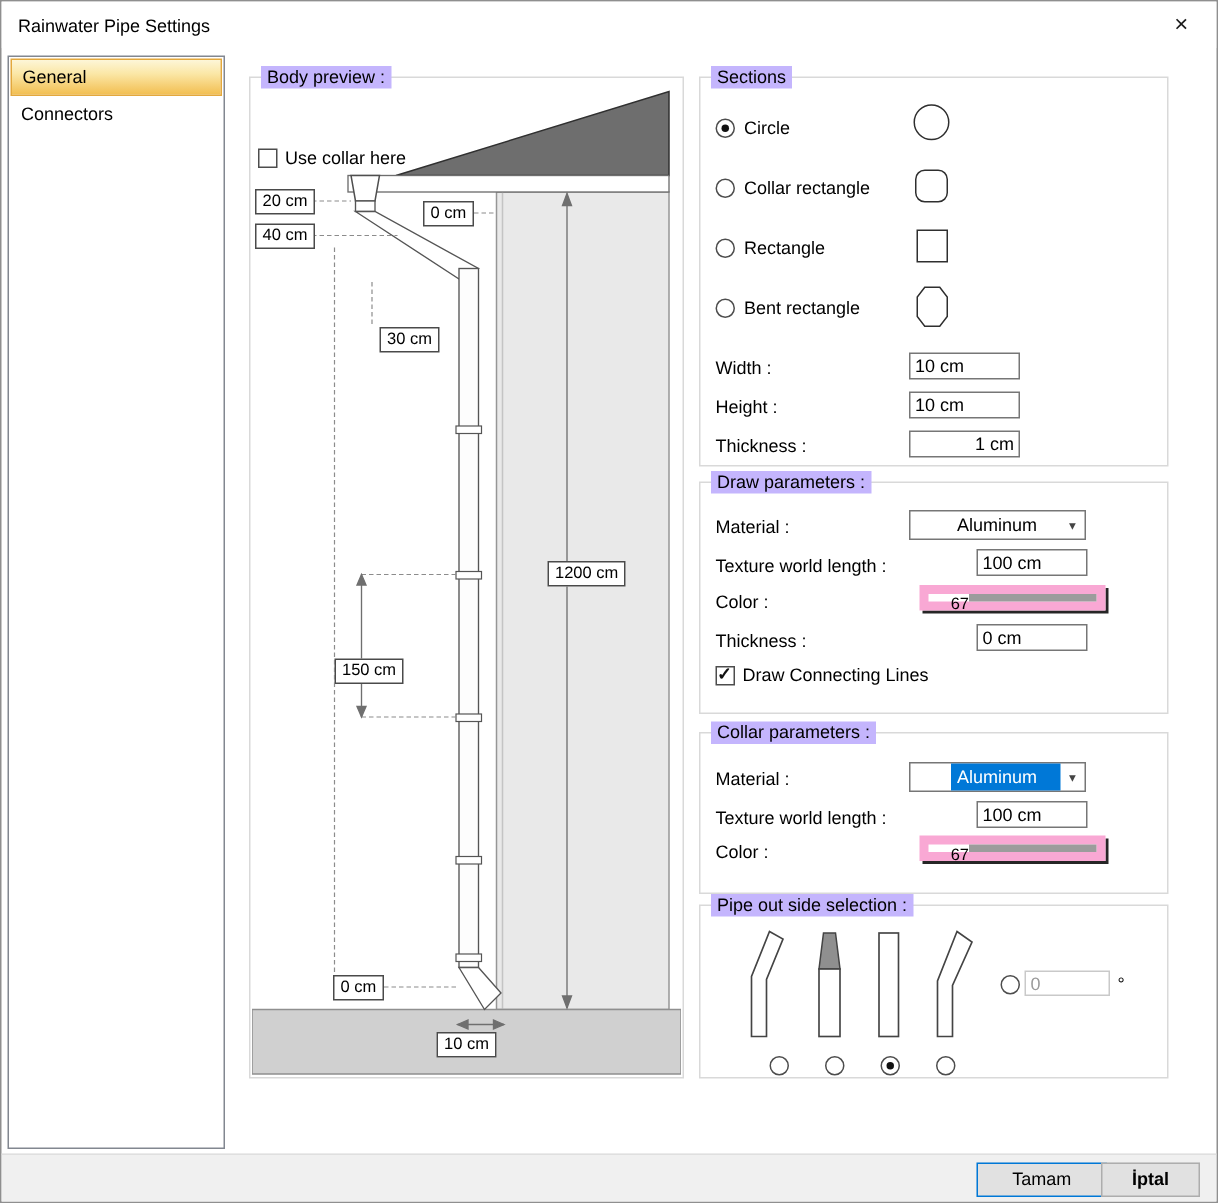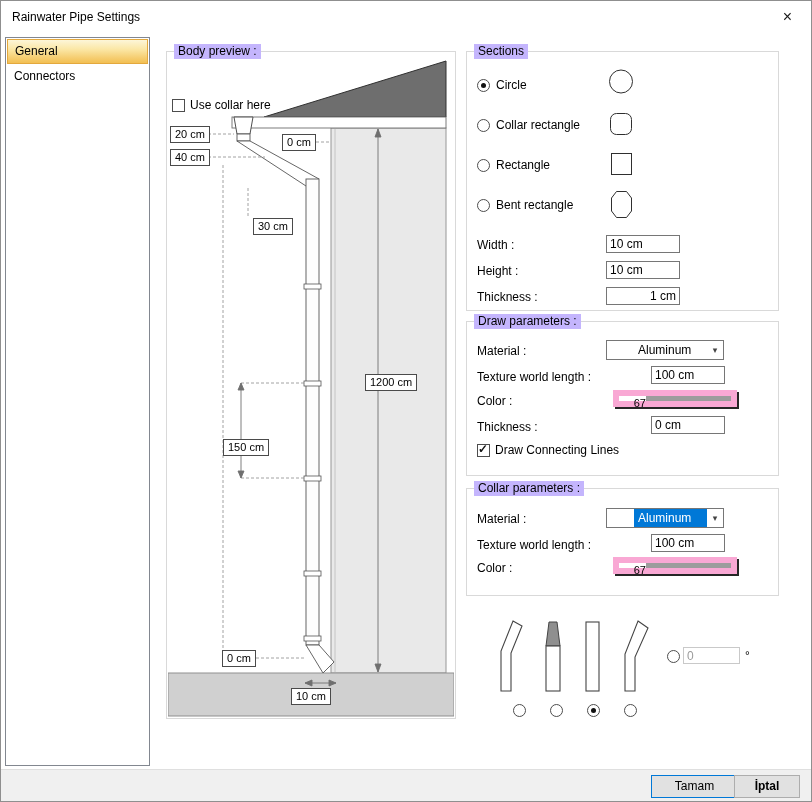--- a/index.html
+++ b/index.html
@@ -207,20 +207,23 @@
 
   <span class="flabel" style="left:476px;top:537px;">Texture world length :</span>
   <input class="tf" style="left: 650px; top: 533px; width: 74px;" value="100 cm">
 
   <span class="flabel" style="left:476px;top:560px;">Color :</span>
   <div class="colorctl" style="left:612px;top:556px;">
     <span class="colornum">67</span>
     <span class="colorswatch"></span>
   </div>
 
+  <div class="group" style="left:465px;top:602px;width:313px;height:116px;">
+    <span class="group-label">Pipe out side selection :</span>
+  </div>
 
   <svg class="shape-icon" style="left:494px;top:619px;" width="30" height="74">
     <polygon points="18,1 27,6 16,33 16,71 6,71 6,31" fill="#fff" stroke="#444" stroke-width="1.1"></polygon>
   </svg>
   <svg class="shape-icon" style="left:541px;top:619px;" width="22" height="74">
     <polygon points="7,2 15,2 18,26 4,26" fill="#8f8f8f" stroke="#444" stroke-width="1"></polygon>
     <rect x="4" y="26" width="14" height="45" fill="#fff" stroke="#444" stroke-width="1.1"></rect>
   </svg>
   <svg class="shape-icon" style="left:583px;top:619px;" width="18" height="74">
     <rect x="2" y="2" width="13" height="69" fill="#fff" stroke="#444" stroke-width="1.1"></rect>

